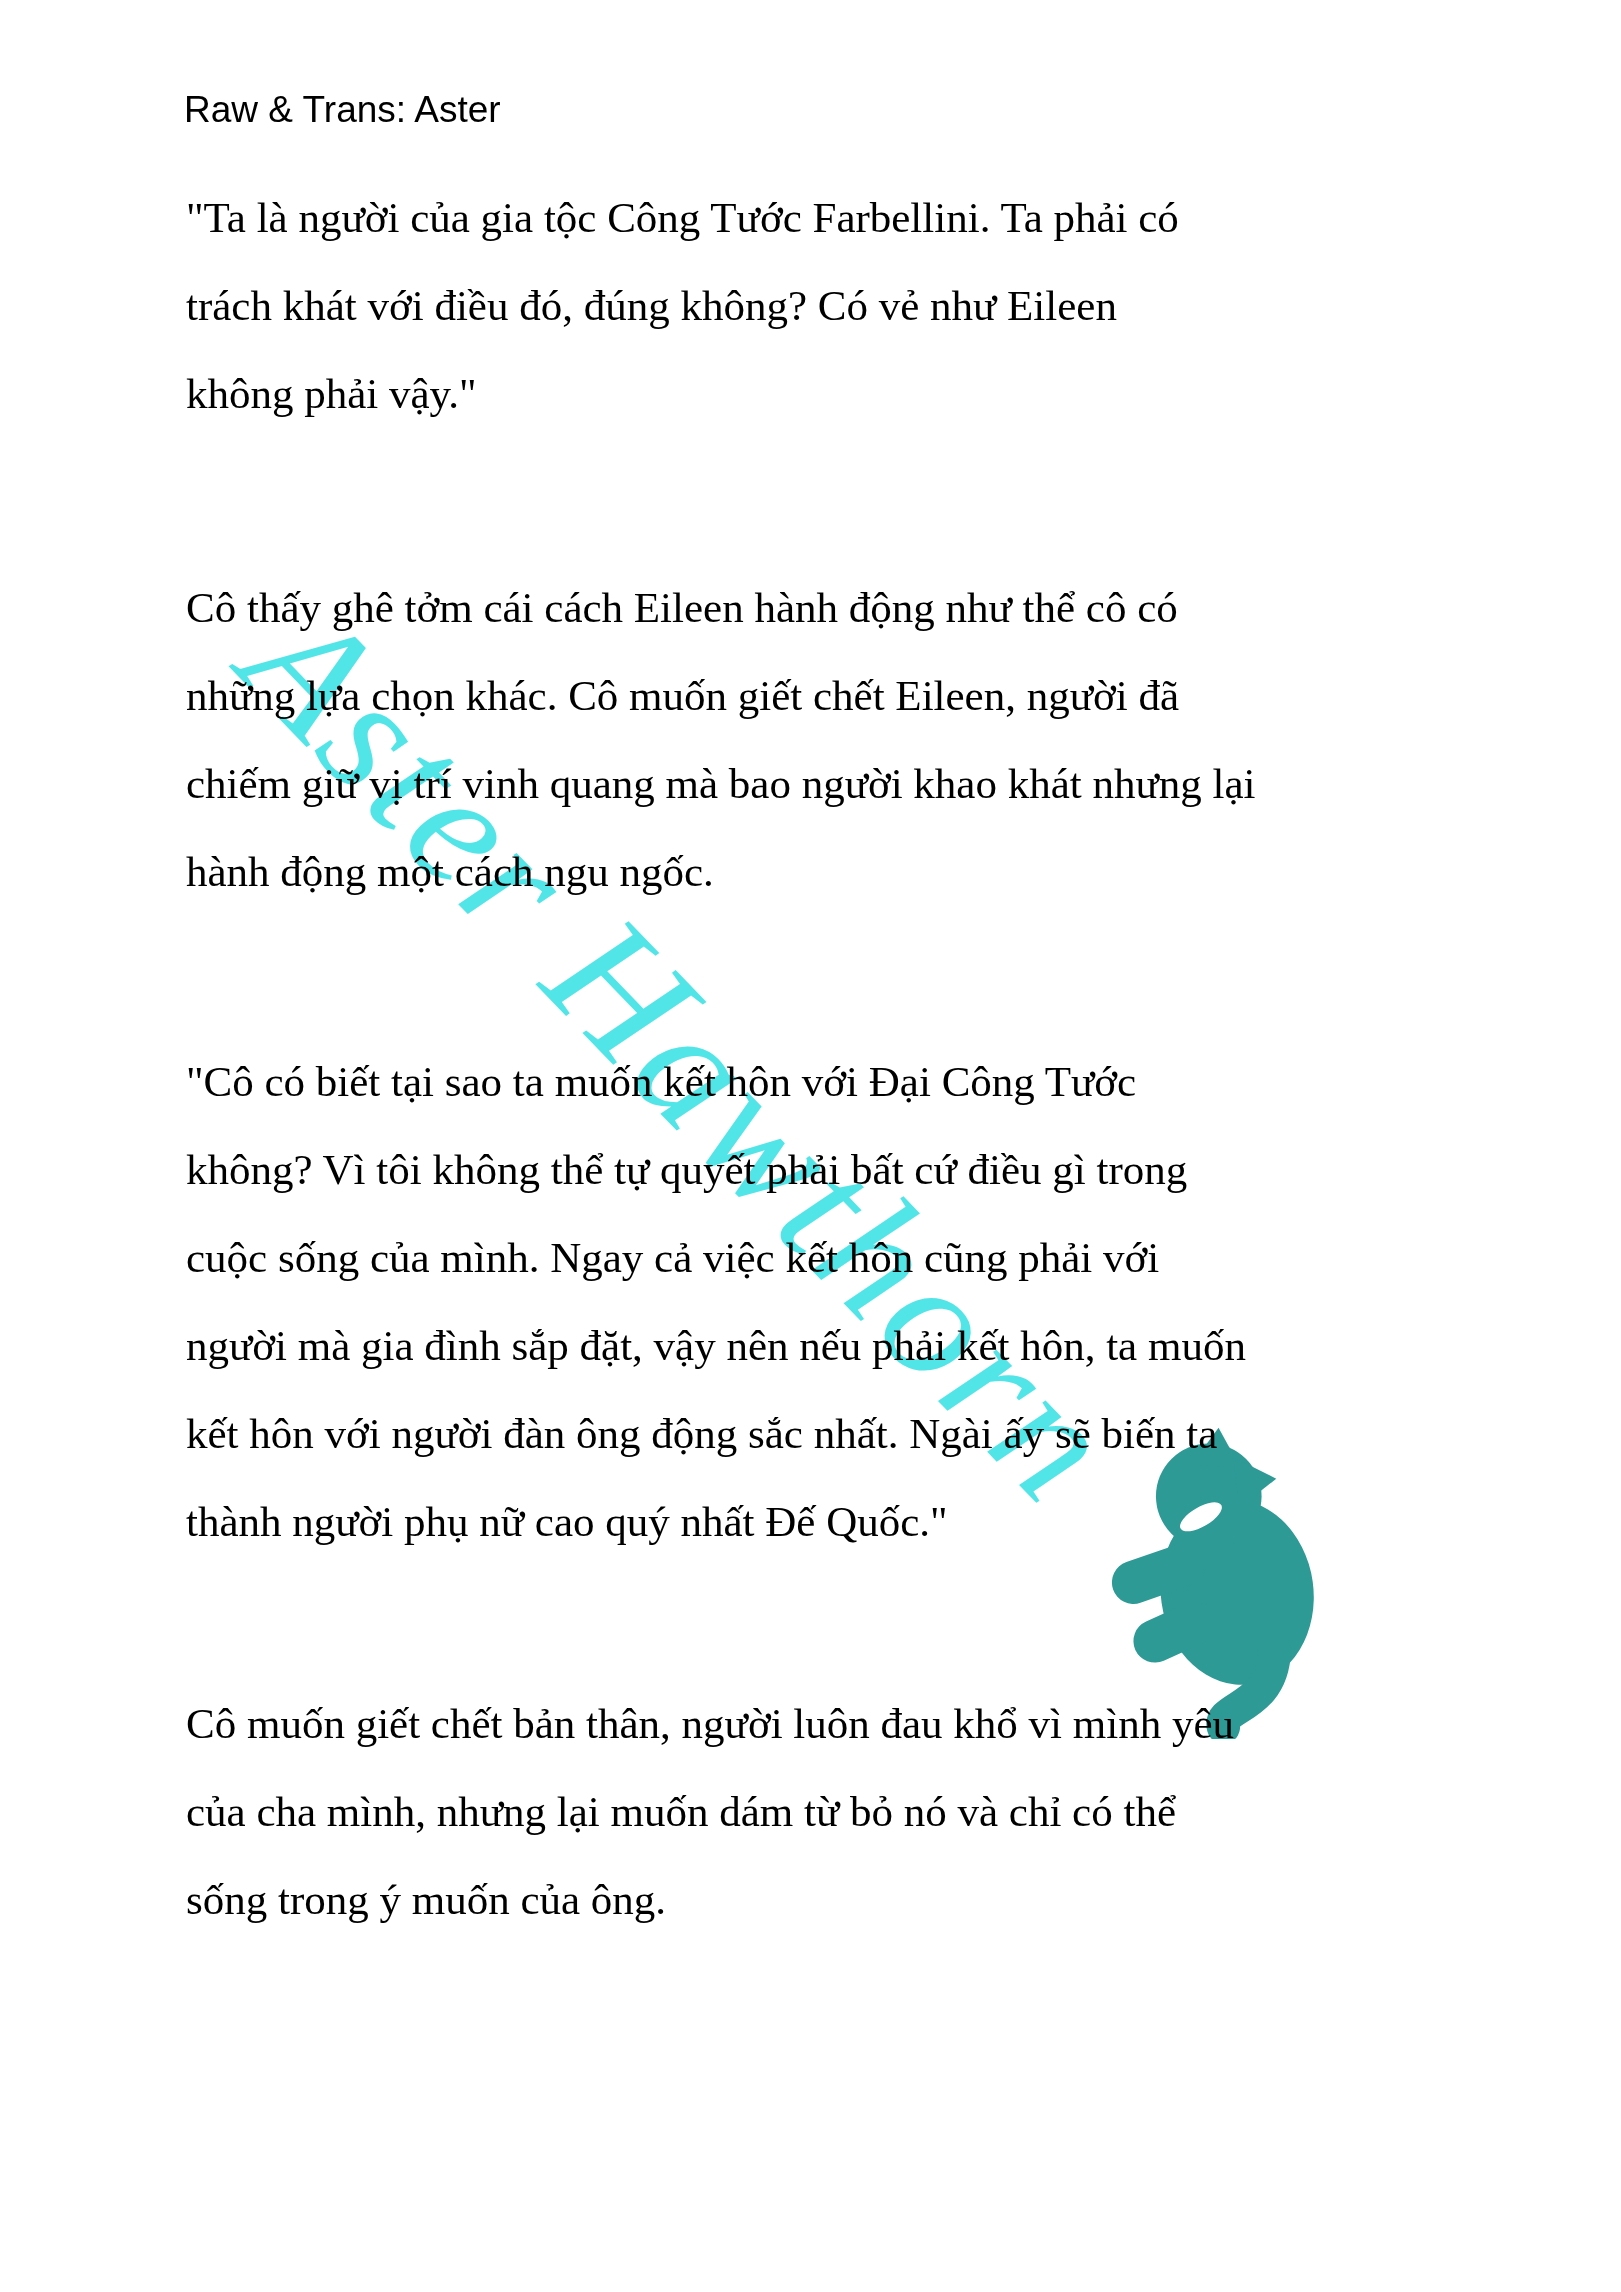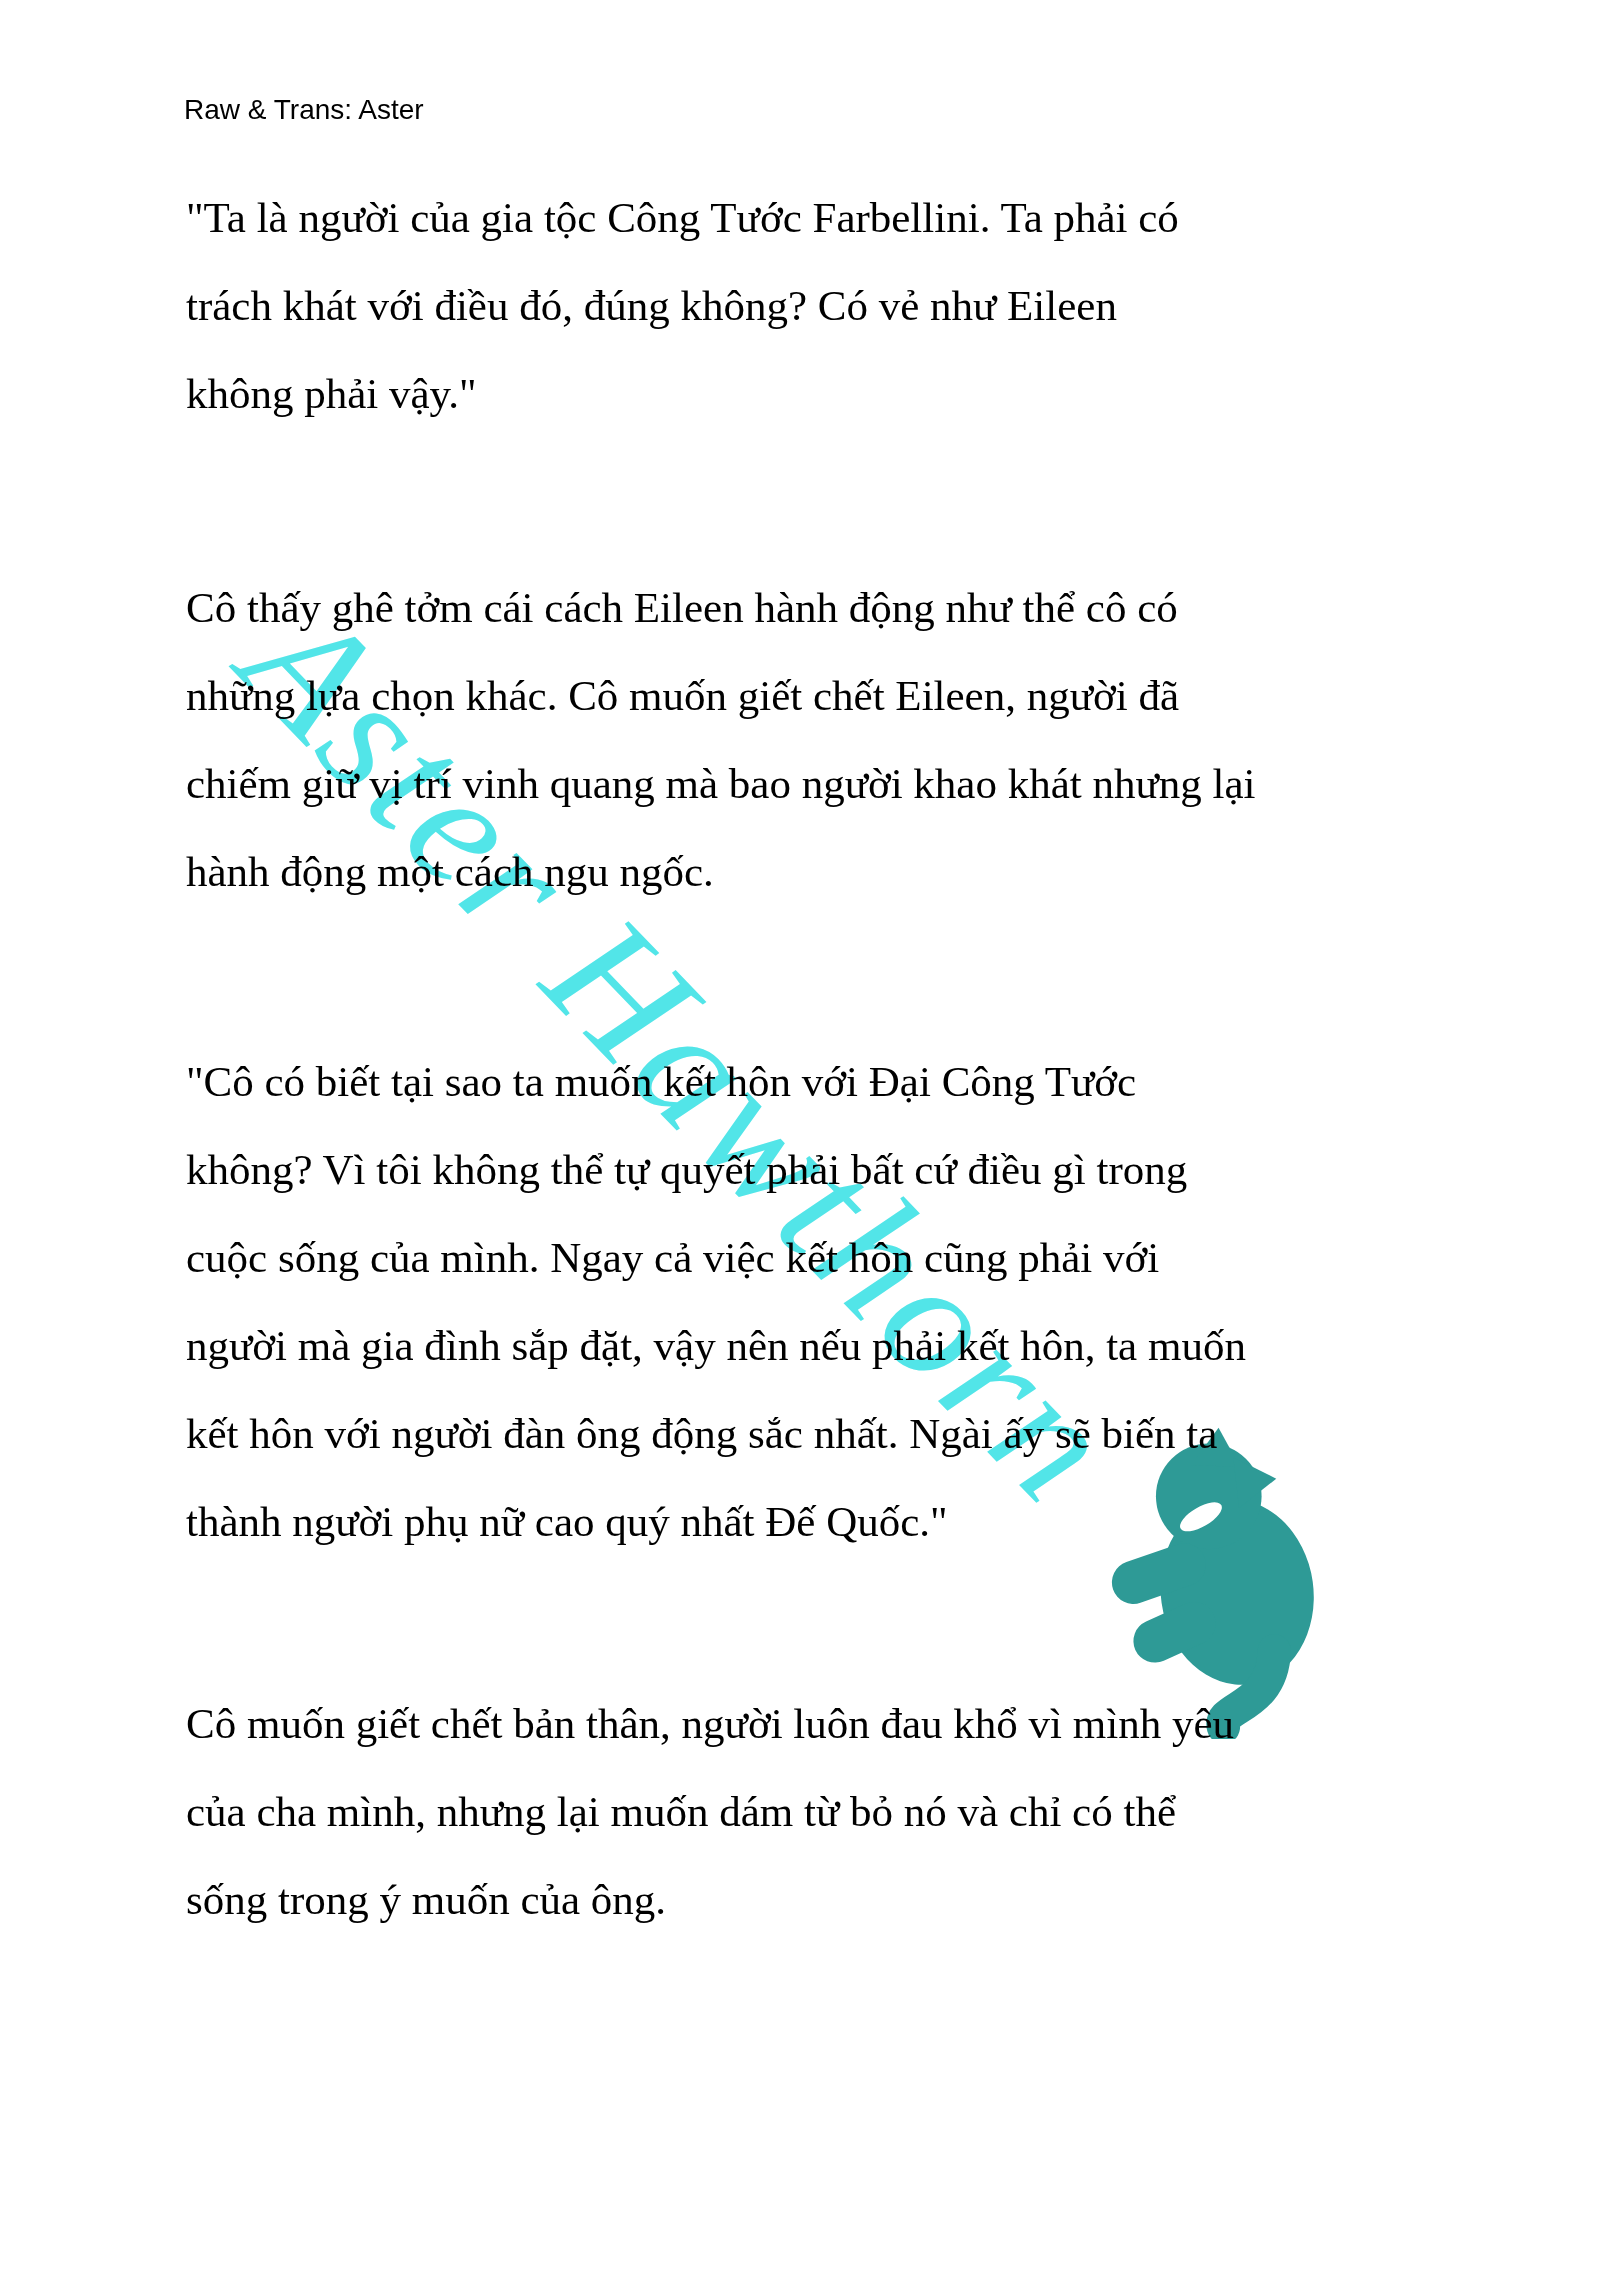--- a/index.html
+++ b/index.html
@@ -14,21 +14,21 @@
     background: var(--background-color, #ffffff);
     overflow: hidden;
     font-family: "Liberation Serif", serif;
   }
   .header {
     position: absolute;
     left: 184px;
     top: 92px;
     z-index: 3;
     font-family: "Liberation Sans", sans-serif;
-    font-size: 28px;
+    font-size: 37px;
     line-height: 35px;
     color: var(--text-color, #1a1a1a);
     white-space: pre;
   }
   .watermark {
     position: absolute;
     left: -54px;
     top: 936px;
     width: 1470px;
     height: 235px;

